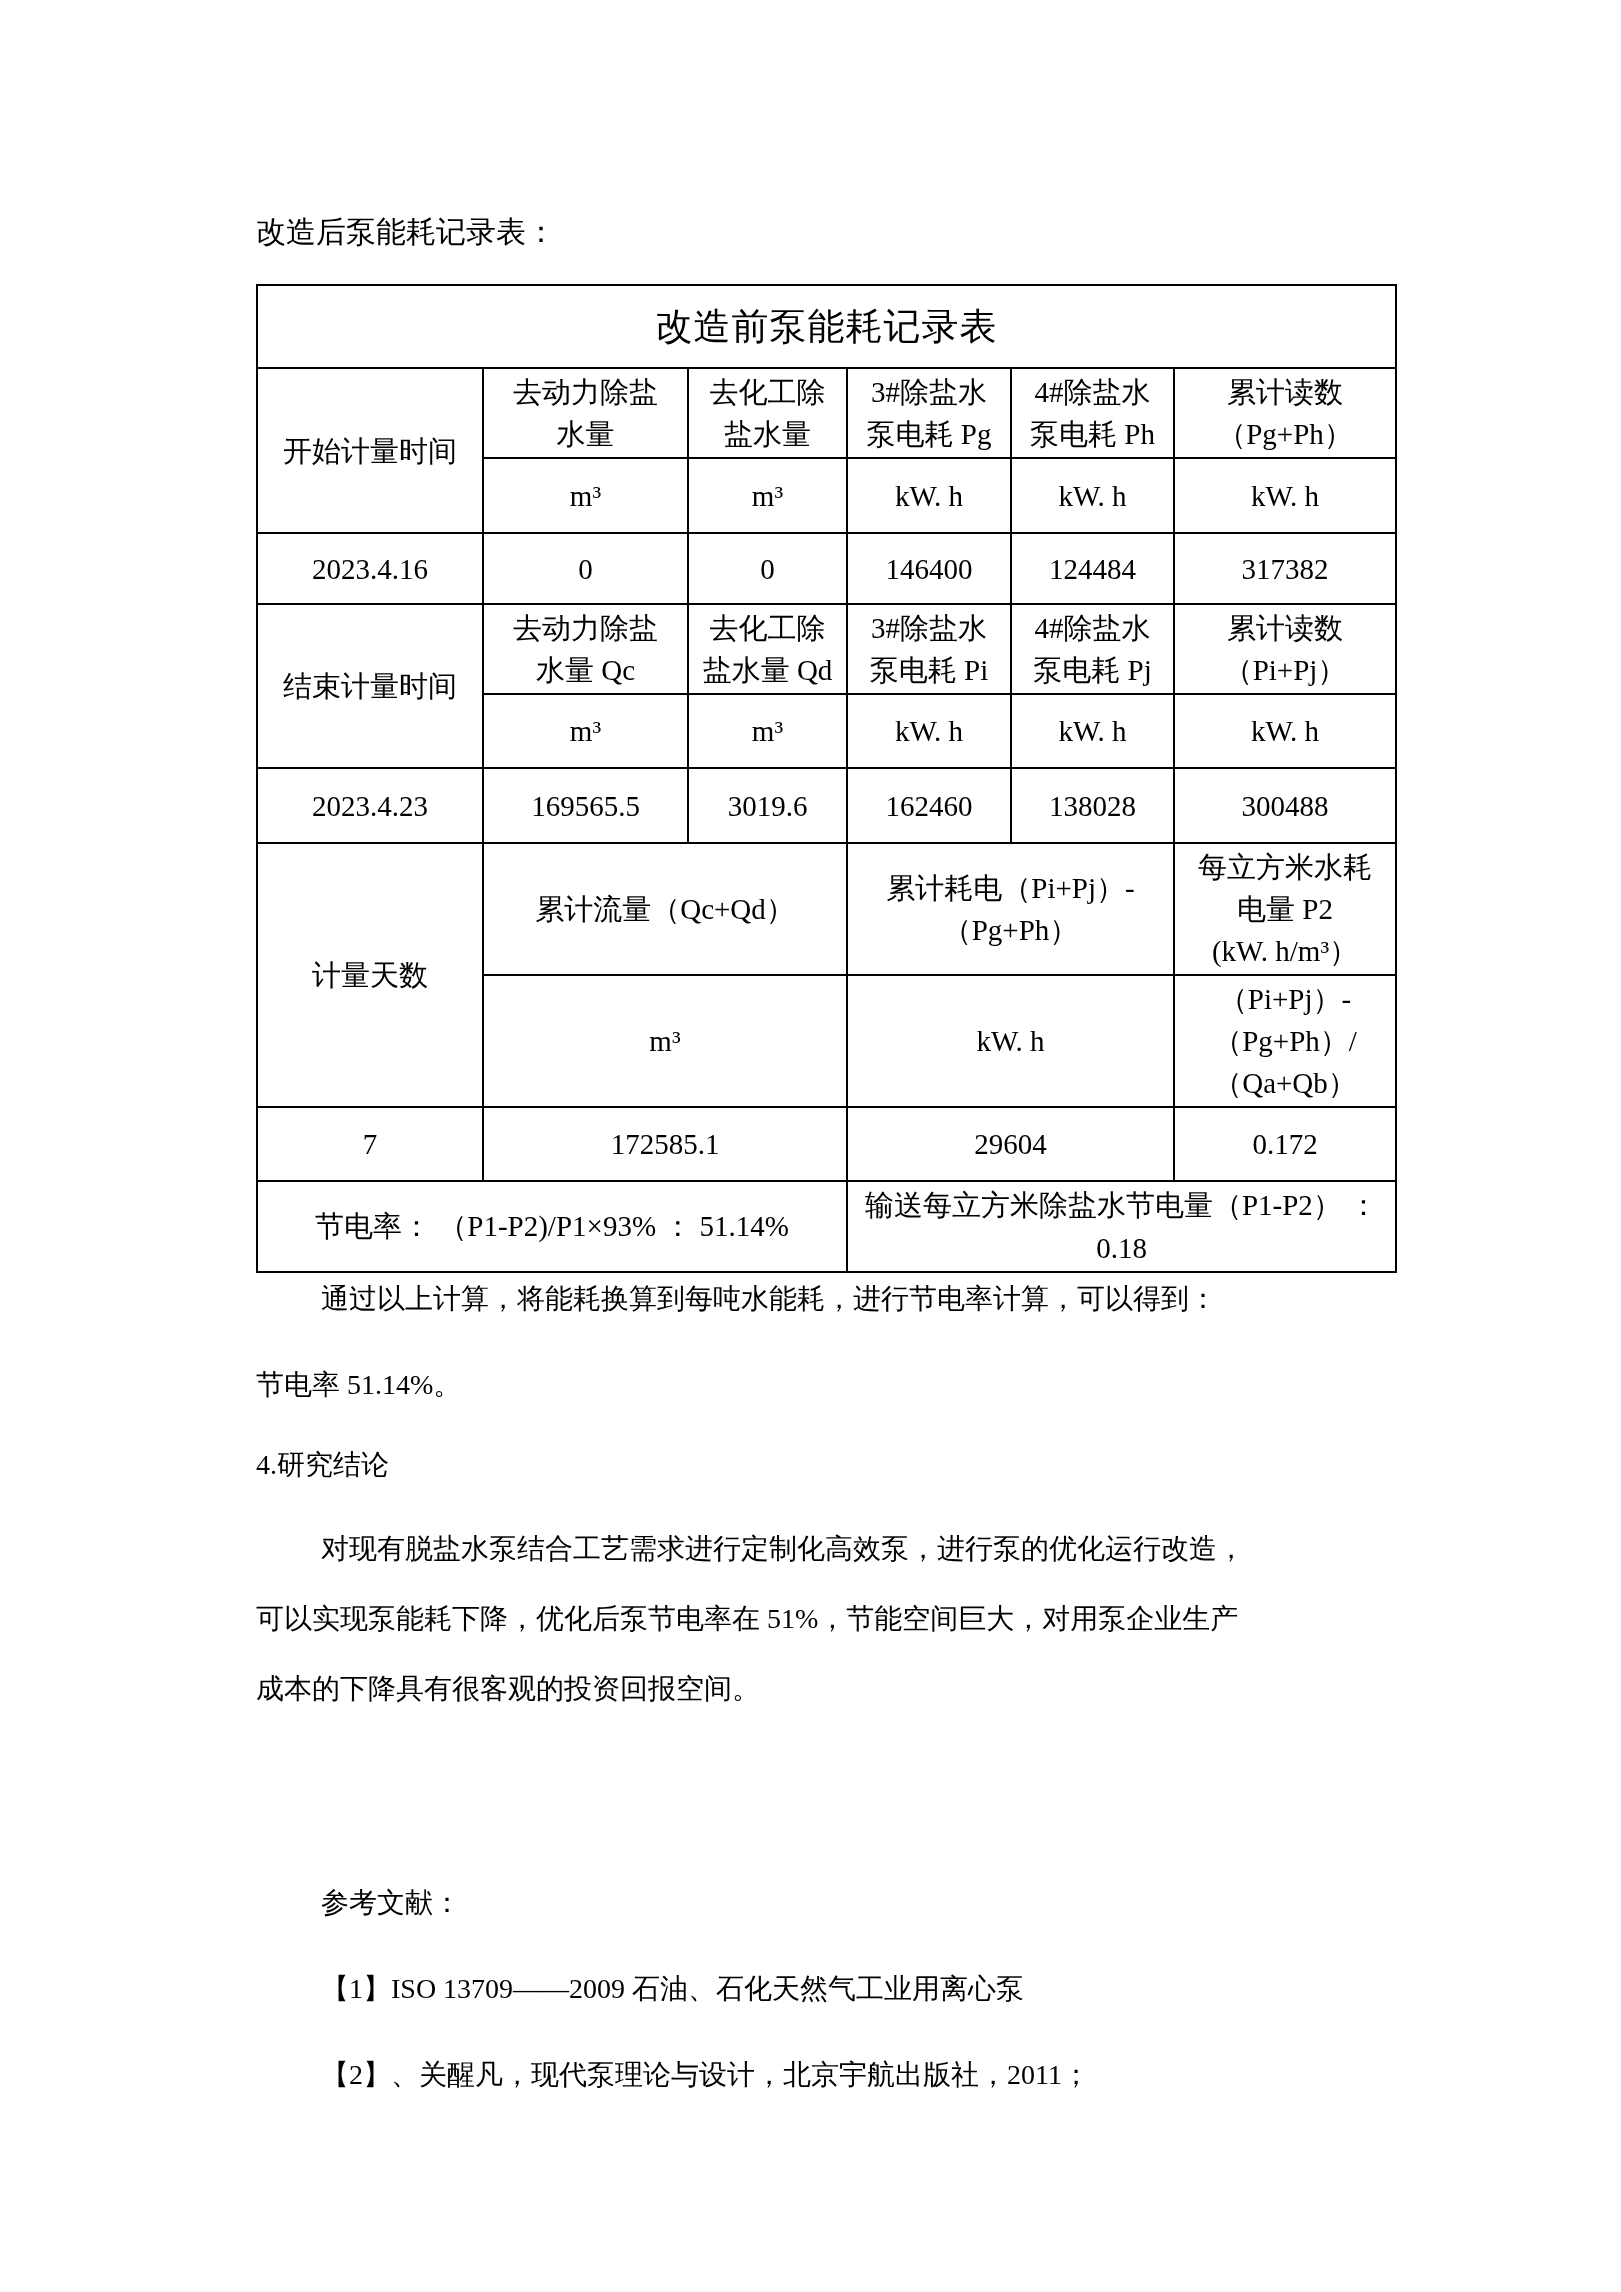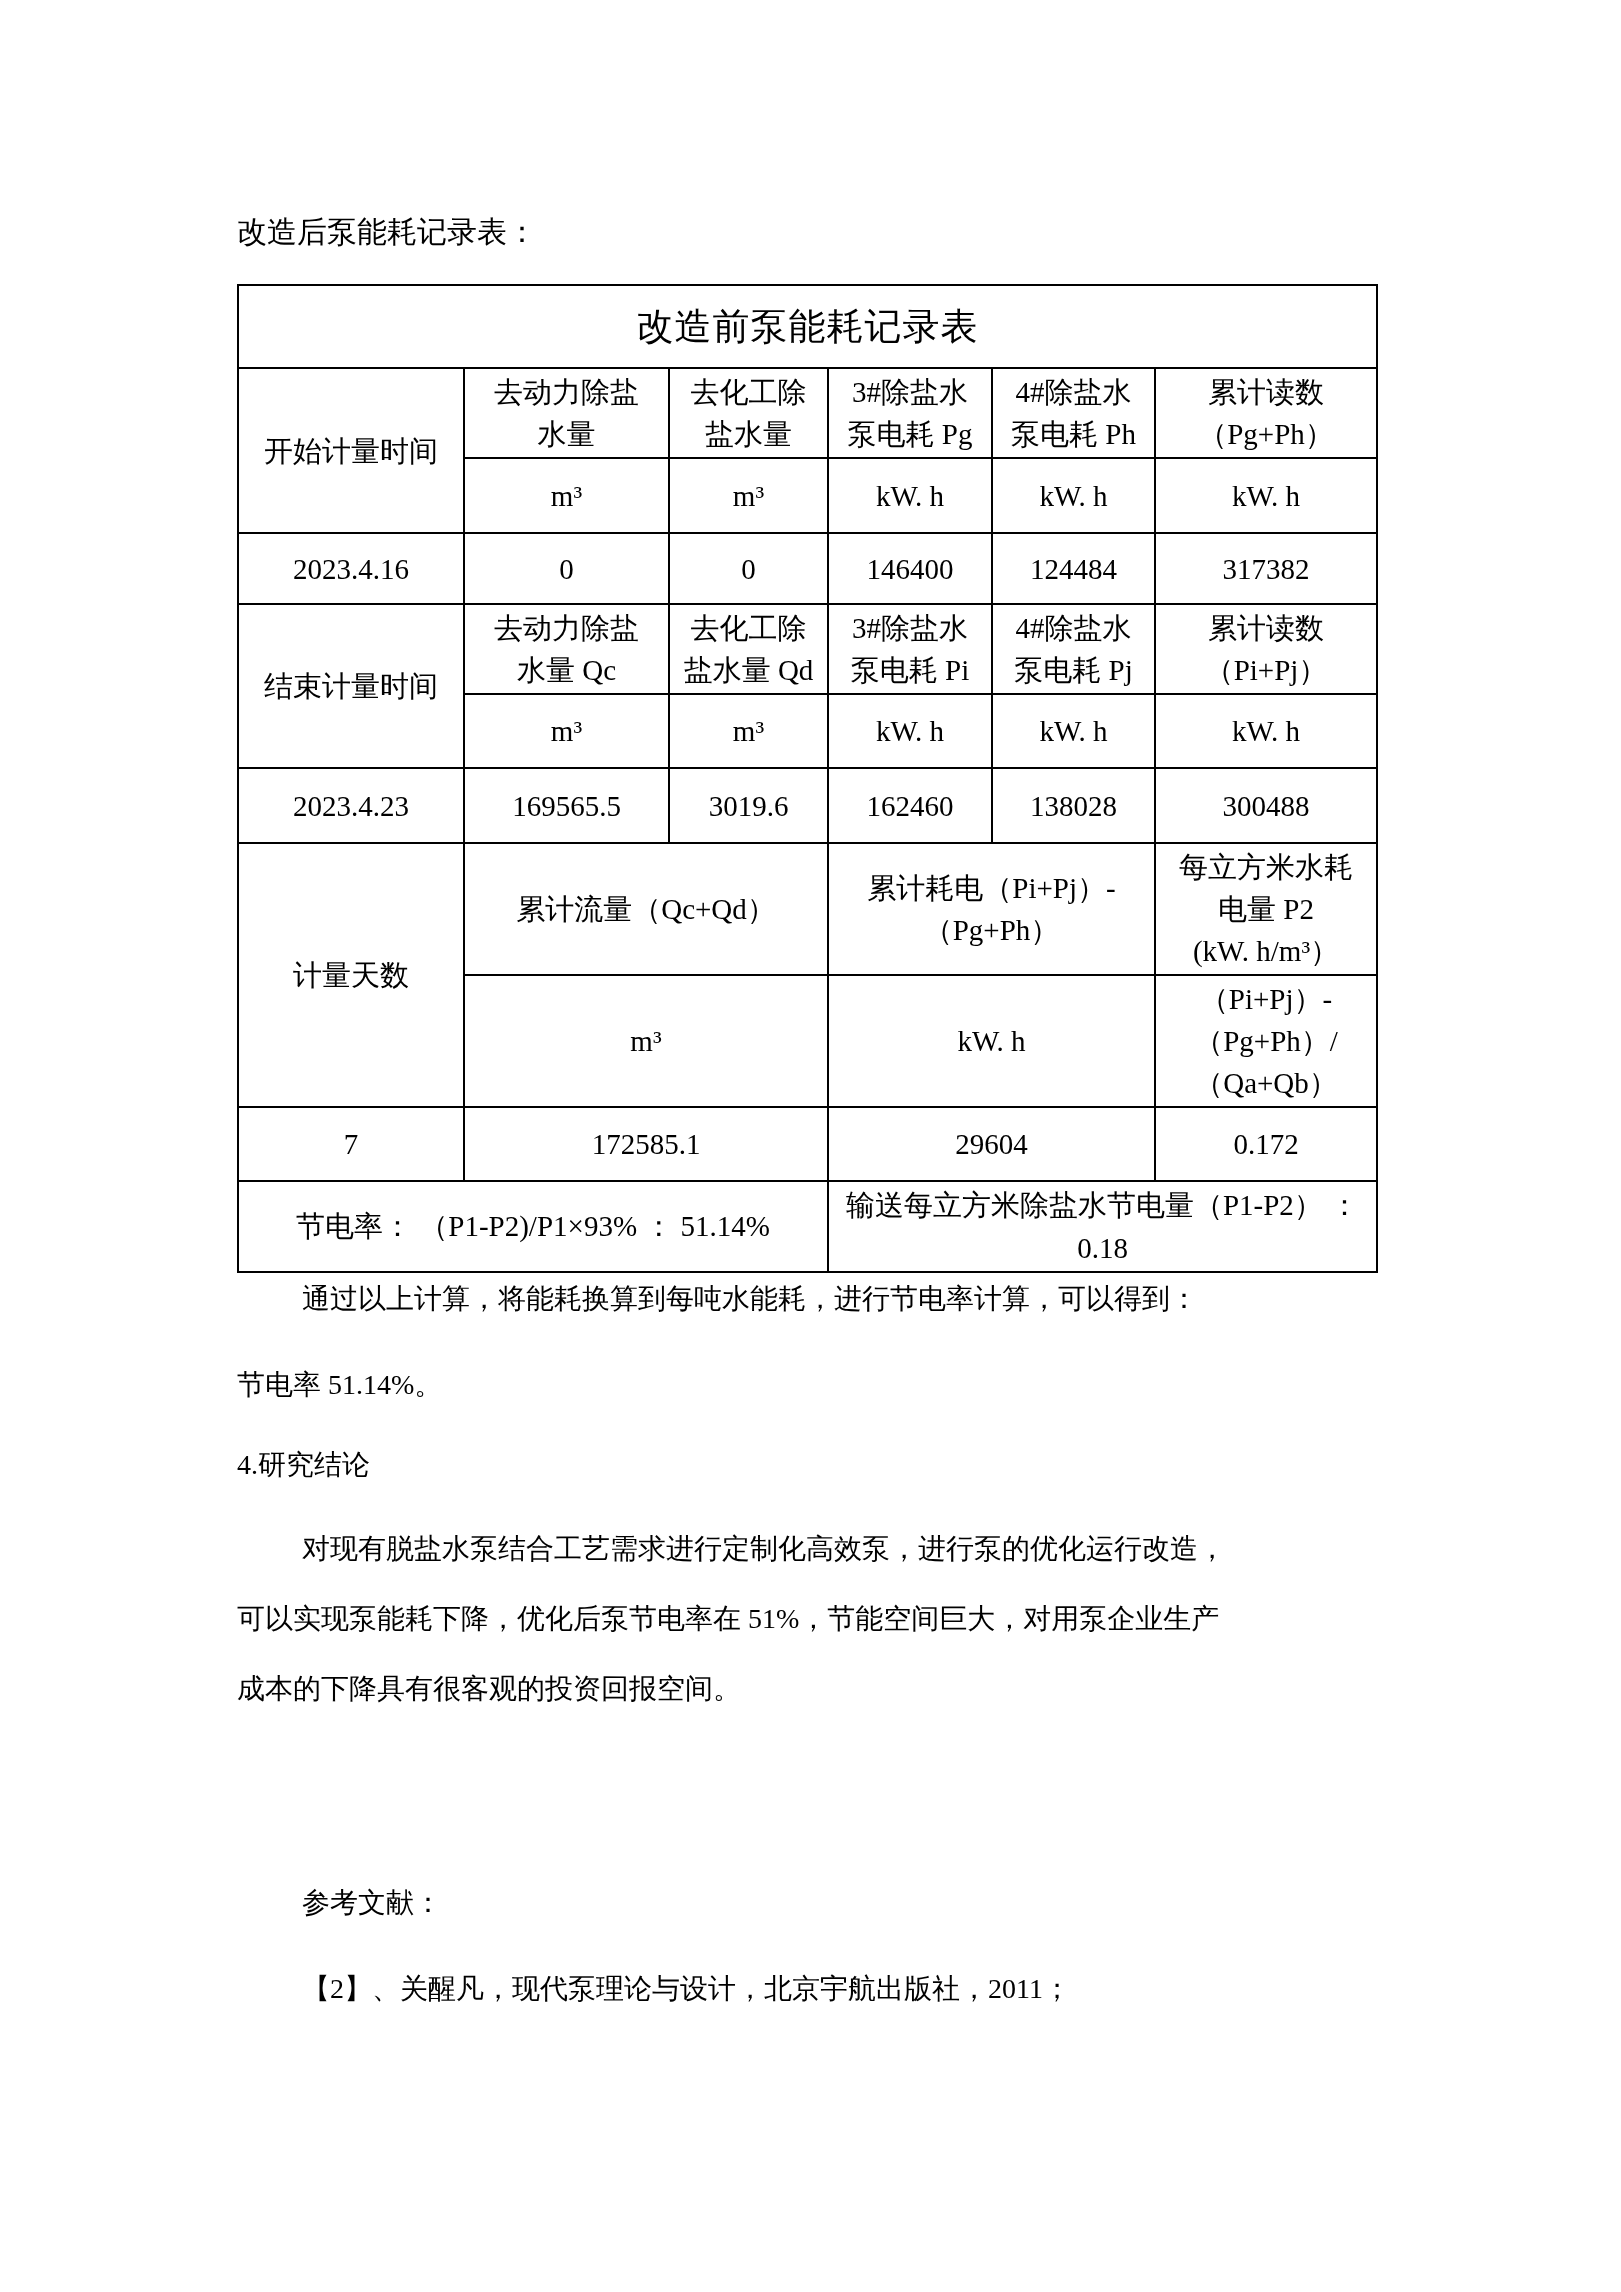--- a/index.html
+++ b/index.html
@@ -6,21 +6,21 @@
   .page{
     position:relative;
     width:1621px;height:2293px;
     background:#ffffff;
     font-family:"Liberation Serif","DejaVu Serif",serif;
     color:#000;
     overflow:hidden;
   }
   .pre{white-space:pre-line;}
   .body-text{font-size:28px;line-height:86px;}
-  .abs{position:absolute;left:237px;width:1138px;}
+  .abs{position:absolute;left:256px;width:1138px;}
 
   .intro{top:212px;font-size:30px;line-height:39px;}
   .tbl-wrap{top:284px;}
   table.energy{
     border-collapse:collapse;
     table-layout:fixed;
     width:1138px;
     font-size:29px;
     line-height:1.45;
   }
@@ -162,17 +162,18 @@
 节电率 51.14%。</div>
 
   <div class="abs body-text h4">4.研究结论</div>
 
   <div class="abs body-text pre p-conc">对现有脱盐水泵结合工艺需求进行定制化高效泵，进行泵的优化运行改造，
 可以实现泵能耗下降，优化后泵节电率在 51%，节能空间巨大，对用泵企业生产
 成本的下降具有很客观的投资回报空间。</div>
 
   <div class="abs body-text refs">
     <div>参考文献：</div>
+    <div>【1】ISO 13709——2009  石油、石化天然气工业用离心泵</div>
     <div>【2】、关醒凡，现代泵理论与设计，北京宇航出版社，2011；</div>
   </div>
 
 </div>
 
 
 </body></html>

